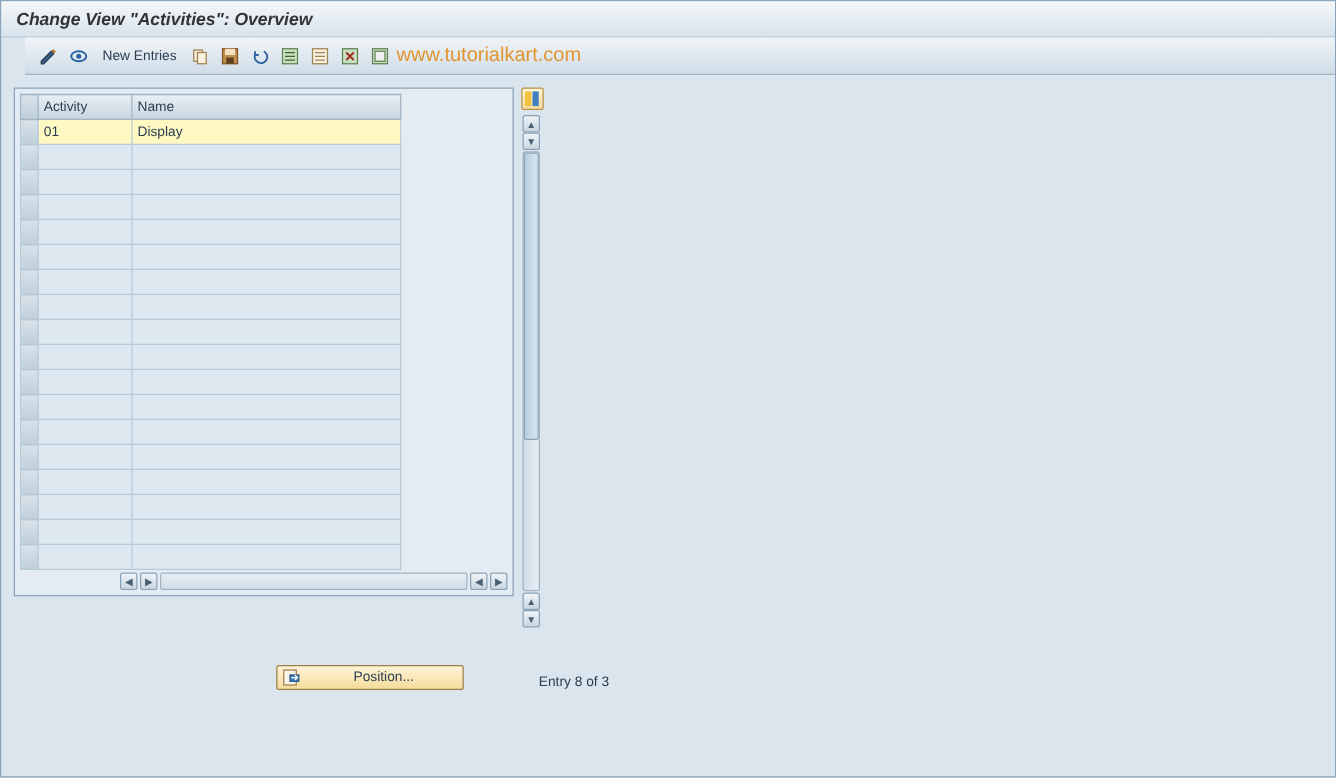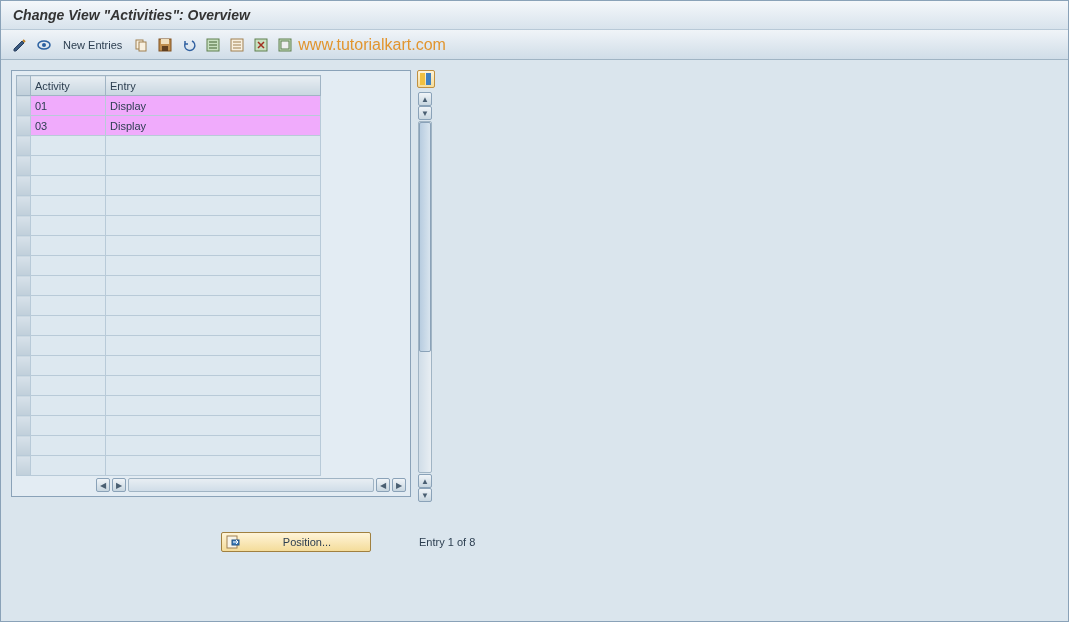--- a/index.html
+++ b/index.html
@@ -22,20 +22,21 @@
       color: #333;
     }
     .toolbar {
       background: linear-gradient(to bottom, #f0f4f8 0%, #d0dde8 100%);
       padding: 4px 10px;
       border-bottom: 1px solid #a0b4c4;
       display: flex;
       align-items: center;
       gap: 6px;
       height: 30px;
+      margin-left: 19px;
     }
     .tb-icon {
       width: 18px;
       height: 18px;
       display: inline-flex;
       align-items: center;
       justify-content: center;
       cursor: pointer;
     }
     .tb-text-btn {
@@ -90,21 +91,21 @@
       padding: 2px 4px;
       height: 20px;
       background: #dde8f0;
       color: #2c3e50;
     }
     .grid-table td.rowhead {
       width: 14px;
       background: linear-gradient(to bottom, #d8e2ea, #c0cfda);
     }
     .grid-table tr.data td.cell {
-      background: #f0abfc;
+      background: #fef9c3;
     }
     .h-scroll {
       display: flex;
       align-items: center;
       margin-top: 2px;
       gap: 2px;
       padding-left: 80px;
     }
     .h-scroll .track {
       flex: 1;
@@ -165,23 +166,23 @@
       top: 0;
       left: 0;
       right: 0;
       height: 230px;
       background: linear-gradient(to right, #b8cde0, #d8e4ee);
       border: 1px solid #8aa2b8;
       border-radius: 2px;
     }
     .footer-row {
       display: flex;
-      align-items: center;
+      align-items: flex-end;
       margin-top: 30px;
-      gap: 48px;
+      gap: 60px;
       padding-left: 210px;
     }
     .position-btn {
       display: flex;
       align-items: center;
       background: linear-gradient(to bottom, #fff4d8, #f4dc9a);
       border: 1px solid #a08040;
       border-radius: 2px;
       padding: 2px 4px;
       cursor: pointer;
@@ -273,32 +274,27 @@
 </div>
 
 <div class="content-area">
   <div class="table-wrap">
     <div class="grid-box">
       <table class="grid-table" id="grid">
         <thead>
           <tr>
             <th class="rowhead-th"></th>
             <th class="col-activity">Activity</th>
-            <th class="col-name">Entry</th>
+            <th class="col-name">Name</th>
           </tr>
         </thead>
         <tbody id="grid-body">
             <tr class="data">
               <td class="rowhead"></td>
               <td class="cell col-activity">01</td>
-              <td class="cell col-name">Display</td>
-            </tr>
-            <tr class="data">
-              <td class="rowhead"></td>
-              <td class="cell col-activity">03</td>
               <td class="cell col-name">Display</td>
             </tr>
             <tr>
               <td class="rowhead"></td>
               <td class="col-activity"></td>
               <td class="col-name"></td>
             </tr>
             <tr>
               <td class="rowhead"></td>
               <td class="col-activity"></td>
@@ -412,15 +408,15 @@
     <div class="position-btn">
       <span class="picon">
         <svg width="14" height="14" viewBox="0 0 14 14">
             <rect x="1" y="1" width="10" height="12" fill="#f8f4e8" stroke="#a08050"></rect>
             <rect x="6" y="5" width="7" height="5" fill="#4080c0" stroke="#205080"></rect>
             <path d="M7 7 L12 7 M10 5 L12 7 L10 9" stroke="#fff" fill="none"></path>
           </svg>
       </span>
       <span class="ptext">Position...</span>
     </div>
-    <span class="entry-text">Entry 1 of 8</span>
+    <span class="entry-text">Entry 8 of 3</span>
   </div>
 </div>
 
 </body></html>

